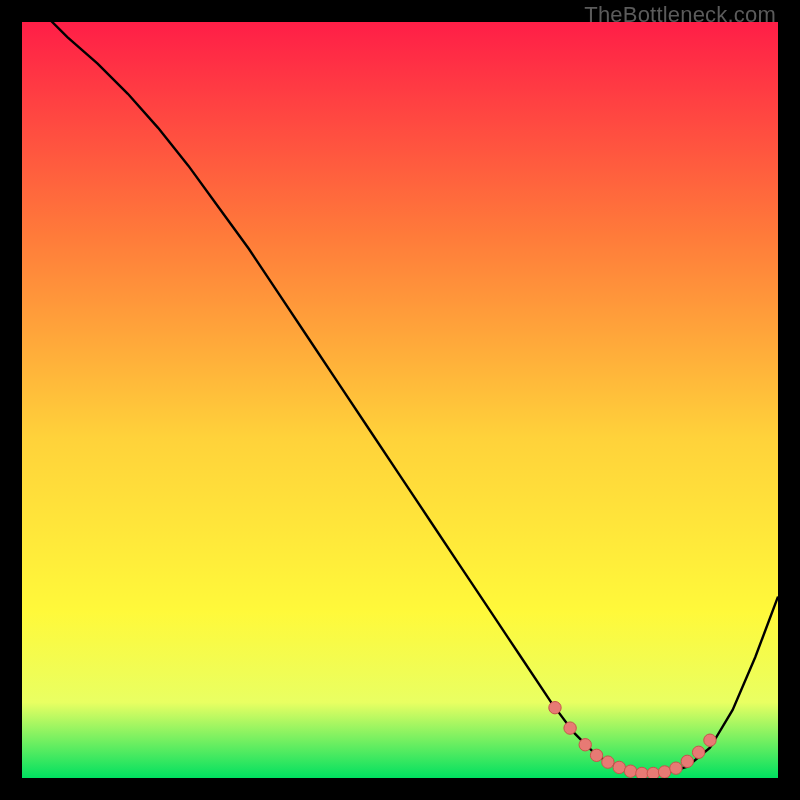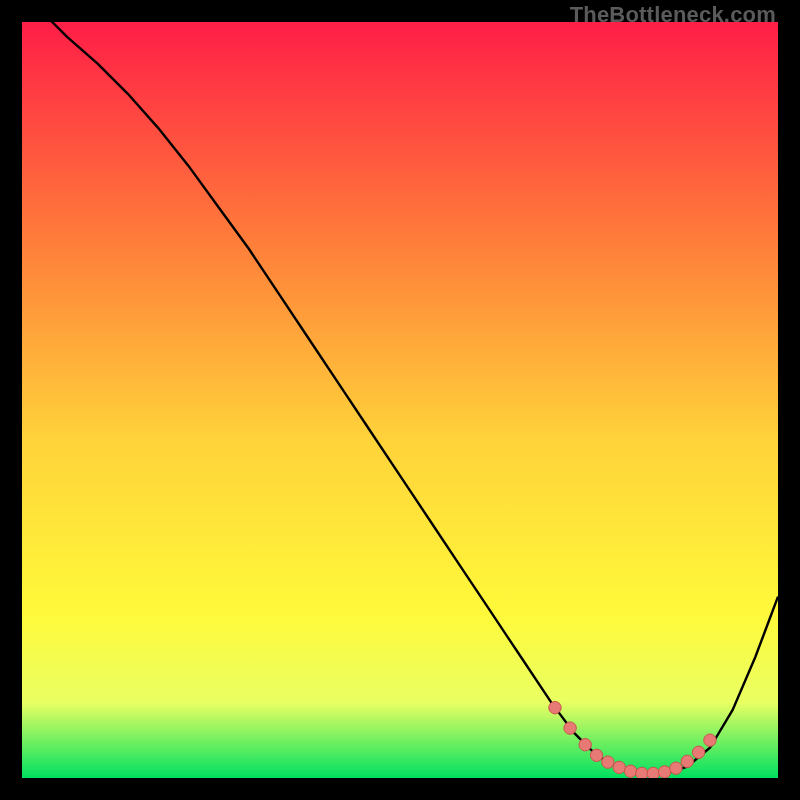--- a/index.html
+++ b/index.html
@@ -25,21 +25,21 @@
     top: 0;
     width: 756px;
     height: 756px;
   }
   .watermark {
     position: absolute;
     top: 2px;
     right: 24px;
     color: #5b5b5b;
     font-size: 22px;
-    font-weight: 700;
+    font-weight: 400;
     letter-spacing: 0.2px;
     text-align: right;
   }
 </style>
 </head>
 <body>
 
 <div class="frame">
   <svg class="plot" viewBox="0 0 756 756" preserveAspectRatio="none">
     <defs>

